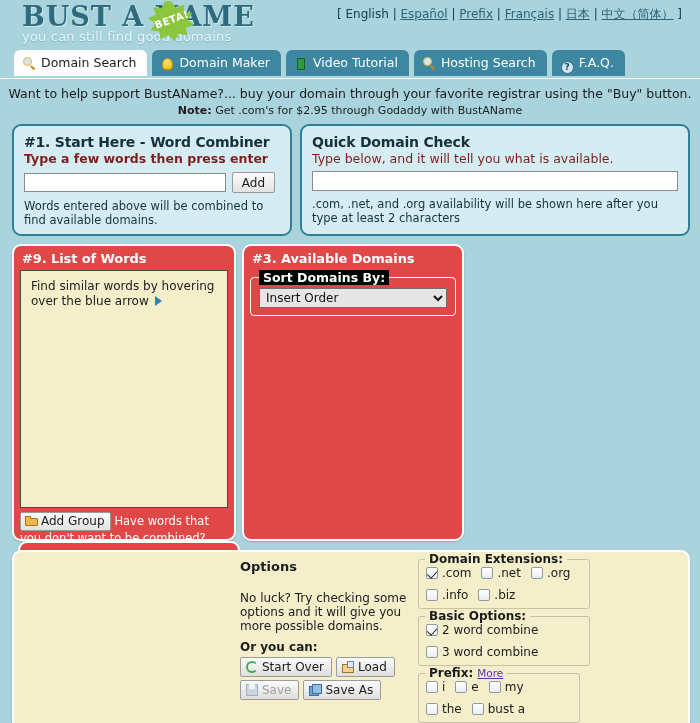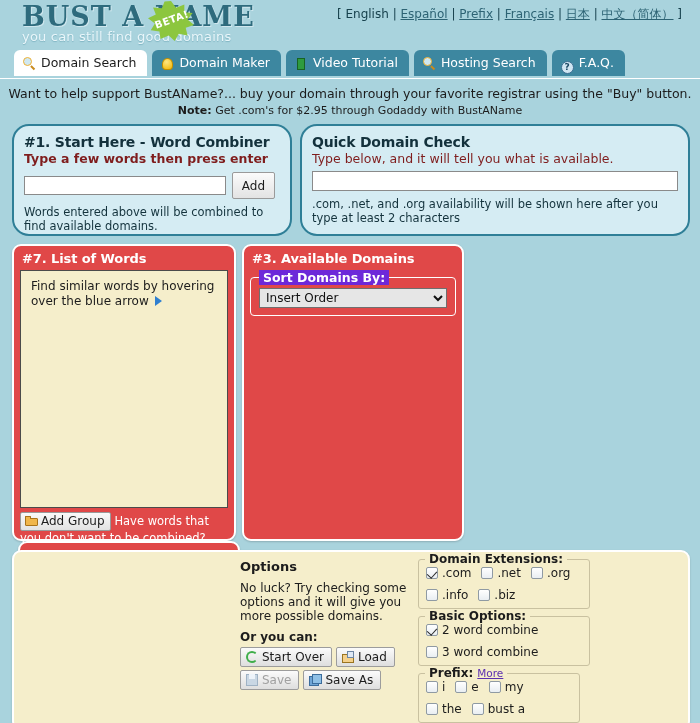--- a/index.html
+++ b/index.html
@@ -106,41 +106,41 @@
   
   #promo { text-align: center; padding-top: 7px; }
   #promo .line1 { font-size: 12.5px; color: #1c1c1c; }
   #promo .line2 { font-size: 11px; color: #1c1c1c; margin-top: 3px; }
   #promo .line2 b { font-weight: bold; }
 
   
   #top-panels { position: relative; margin: 7px 10px 0 12px; height: 112px; }
   .blue-card {
     border: 2px solid #2f7f97;
-    border-radius: 17px;
+    border-radius: 9px;
     background: #d5ecf3;
     padding: 8px 10px;
     height: 112px;
     float: left;
   }
   #card-combiner { width: 280px; }
   #card-quickcheck { width: 390px; margin-left: 8px; }
   .card-h1 { font-size: 14px; font-weight: bold; color: #13313c; letter-spacing: -0.2px; }
   .card-h2 { font-size: 12.5px; font-weight: bold; color: #7f1d1d; margin-top: 1px; }
   .card-h2.normal { font-weight: normal; }
   .card-note { font-size: 11.5px; color: #14333d; margin-top: 6px; line-height: 14px; }
 
   .inline-row { margin-top: 6px; white-space: nowrap; }
   #word-input {
     width: 202px; height: 19px; vertical-align: middle;
     border: 1px solid #8a8a8a; background: #ffffff; font-size: 12px;
     padding: 1px 3px; font-family: inherit;
   }
   #add-button {
-    height: 27px; vertical-align: middle; margin-left: 2px;
+    height: 21px; vertical-align: middle; margin-left: 2px;
     padding: 0 9px; font-size: 12px; font-family: inherit;
     border: 1px solid #9a9a9a; border-radius: 2px;
     background: linear-gradient(#fbfbfb, #e3e3e3); color: #1c1c1c;
     cursor: pointer;
   }
   #quick-input {
     width: 100%; height: 20px; margin-top: 5px;
     border: 1px solid #8a8a8a; background: #ffffff; font-size: 12px;
     padding: 1px 3px; font-family: inherit;
   }
@@ -199,21 +199,21 @@
   .folder-ico i { position:absolute; left:0; top:0; width:6px; height:3px;
                   background:#f0b64b; border:1px solid #a9731a; border-bottom:none; border-radius:1px 1px 0 0; }
   #add-group-text { color: #ffffff; font-size: 11.5px; line-height: 14px; }
 
   .fieldset {
     border: 1px solid #ffffff; border-radius: 4px;
     margin-top: 7px; padding: 4px 8px 7px 8px;
     position: relative;
   }
   .fieldset > .legend {
-    position: absolute; top: -8px; left: 8px; background: #6d28d9;
+    position: absolute; top: -8px; left: 8px; background: #000000;
     color: #ffffff; font-weight: bold; font-size: 12.5px; padding: 0 4px;
   }
   .red-select {
     width: 100%; height: 20px; margin-top: 6px;
     font-size: 12px; font-family: inherit;
     border: 1px solid #6f6f6f; background: #e6e6e6; color: #111;
     padding: 1px 2px;
   }
 
   
@@ -221,21 +221,21 @@
     position: relative; margin: 9px 10px 0 12px;
     background: #f5eecb; border: 2px solid #ffffff; border-radius: 9px;
     box-shadow: 0 1px 2px rgba(0,0,0,0.18);
     height: 180px; padding: 7px 9px;
   }
   #opt-left { float: left; width: 172px; }
   #opt-mid  { float: left; width: 172px; margin-left: 6px; }
   #opt-right{ float: left; width: 162px; margin-left: 6px; }
 
   .opt-h { font-size: 13px; font-weight: bold; color: #1c1c1c; }
-  .opt-text { font-size: 12px; color: #1c1c1c; line-height: 14px; margin-top: 7px; }
+  .opt-text { font-size: 12px; color: #1c1c1c; line-height: 14px; margin-top: 17px; }
   .opt-sub { font-size: 12px; font-weight: bold; color: #1c1c1c; margin-top: 7px; }
 
   .btn-row { margin-top: 3px; }
   .gbtn {
     display: inline-block; background: linear-gradient(#fbfbfb, #dedede);
     border: 1px solid #9c9c9c; border-radius: 2px;
     font-size: 12px; padding: 2px 7px 2px 5px; margin-right: 4px; margin-bottom: 3px;
     color: #1c1c1c; cursor: pointer; vertical-align: middle;
   }
   .gbtn.disabled { color: #a0a0a0; cursor: default; }
@@ -324,21 +324,21 @@
     <div class="card-h2 normal">Type below, and it will tell you what is available.</div>
     <input id="quick-input" type="text" placeholder="" style="">
     <div class="card-note">.com, .net, and .org availability will be shown here after you type at least 2 characters</div>
   </div>
   <div class="clear"></div>
 </div>
 
 <div id="columns">
 
   <div class="red-col" id="col-words">
-    <div class="red-col-title">#7. List of Words</div>
+    <div class="red-col-title">#9. List of Words</div>
     <div class="cream-box" id="words-box">
       <span>Find similar words by hovering over the blue arrow</span>
       <span class="hint-arrow"></span>
     </div>
     <div id="add-group-row">
       <span id="add-group-btn">
         <span class="folder-ico"><b></b><i></i></span><span>Add Group</span>
       </span>
       <span id="add-group-text">Have words that you don't want to be combined?  Drag them both under the same group.</span>
     </div>

